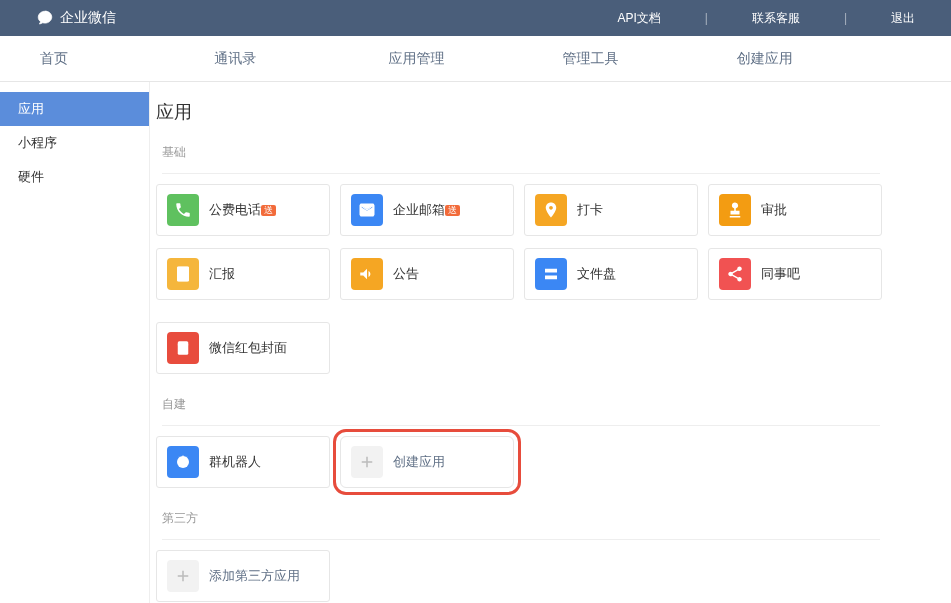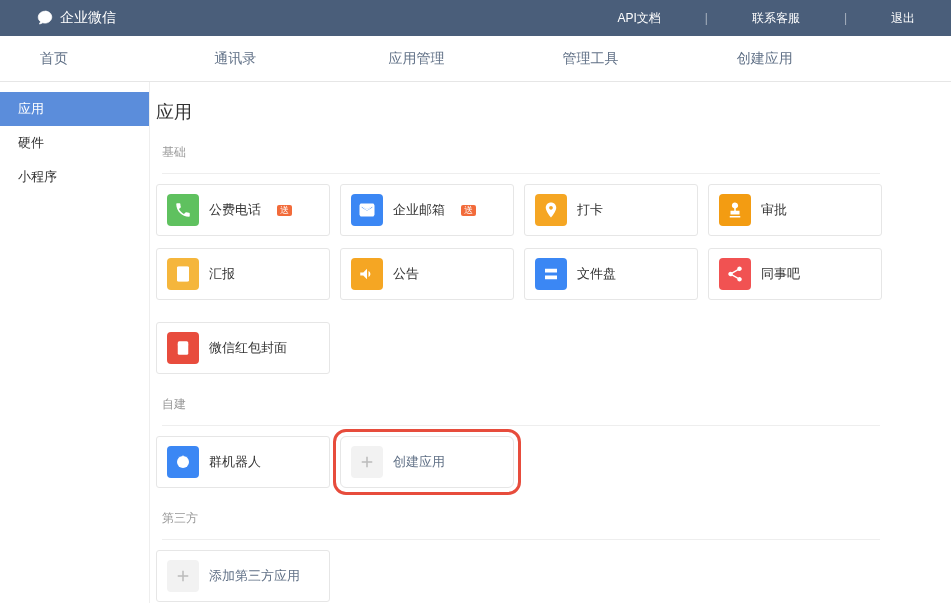--- a/index.html
+++ b/index.html
@@ -128,21 +128,21 @@
     .card .icon {
       width: 32px;
       height: 32px;
       border-radius: 4px;
       display: flex;
       align-items: center;
       justify-content: center;
       flex-shrink: 0;
     }
     .card .icon svg { width:18px; height:18px; fill:#fff; }
-    .card .label { font-size: 13px; color: #333; display:flex; align-items:center; gap:16px; }
+    .card .label { font-size: 13px; color: #333; display:flex; align-items:center; gap:0; }
     .badge {
       background: #f26b3a;
       color: #fff;
       font-size: 9px;
       padding: 1px 3px;
       border-radius: 2px;
       line-height: 1;
     }
     .card.create .icon {
       background: #f2f2f2;
@@ -192,22 +192,22 @@
     <div class="navtab">首页</div>
     <div class="navtab">通讯录</div>
     <div class="navtab">应用管理</div>
     <div class="navtab">管理工具</div>
     <div class="navtab">创建应用</div>
   </div>
 
   <div class="body">
     <div class="sidebar">
       <div class="side-item active">应用</div>
+      <div class="side-item">小程序</div>
       <div class="side-item">硬件</div>
-      <div class="side-item">小程序</div>
     </div>
 
     <div class="main">
       <div class="page-title">应用</div>
 
       <div class="section-label">基础</div>
       <div class="grid">
         <div class="card">
           <div class="icon ic-green">
               <svg viewBox="0 0 24 24">

